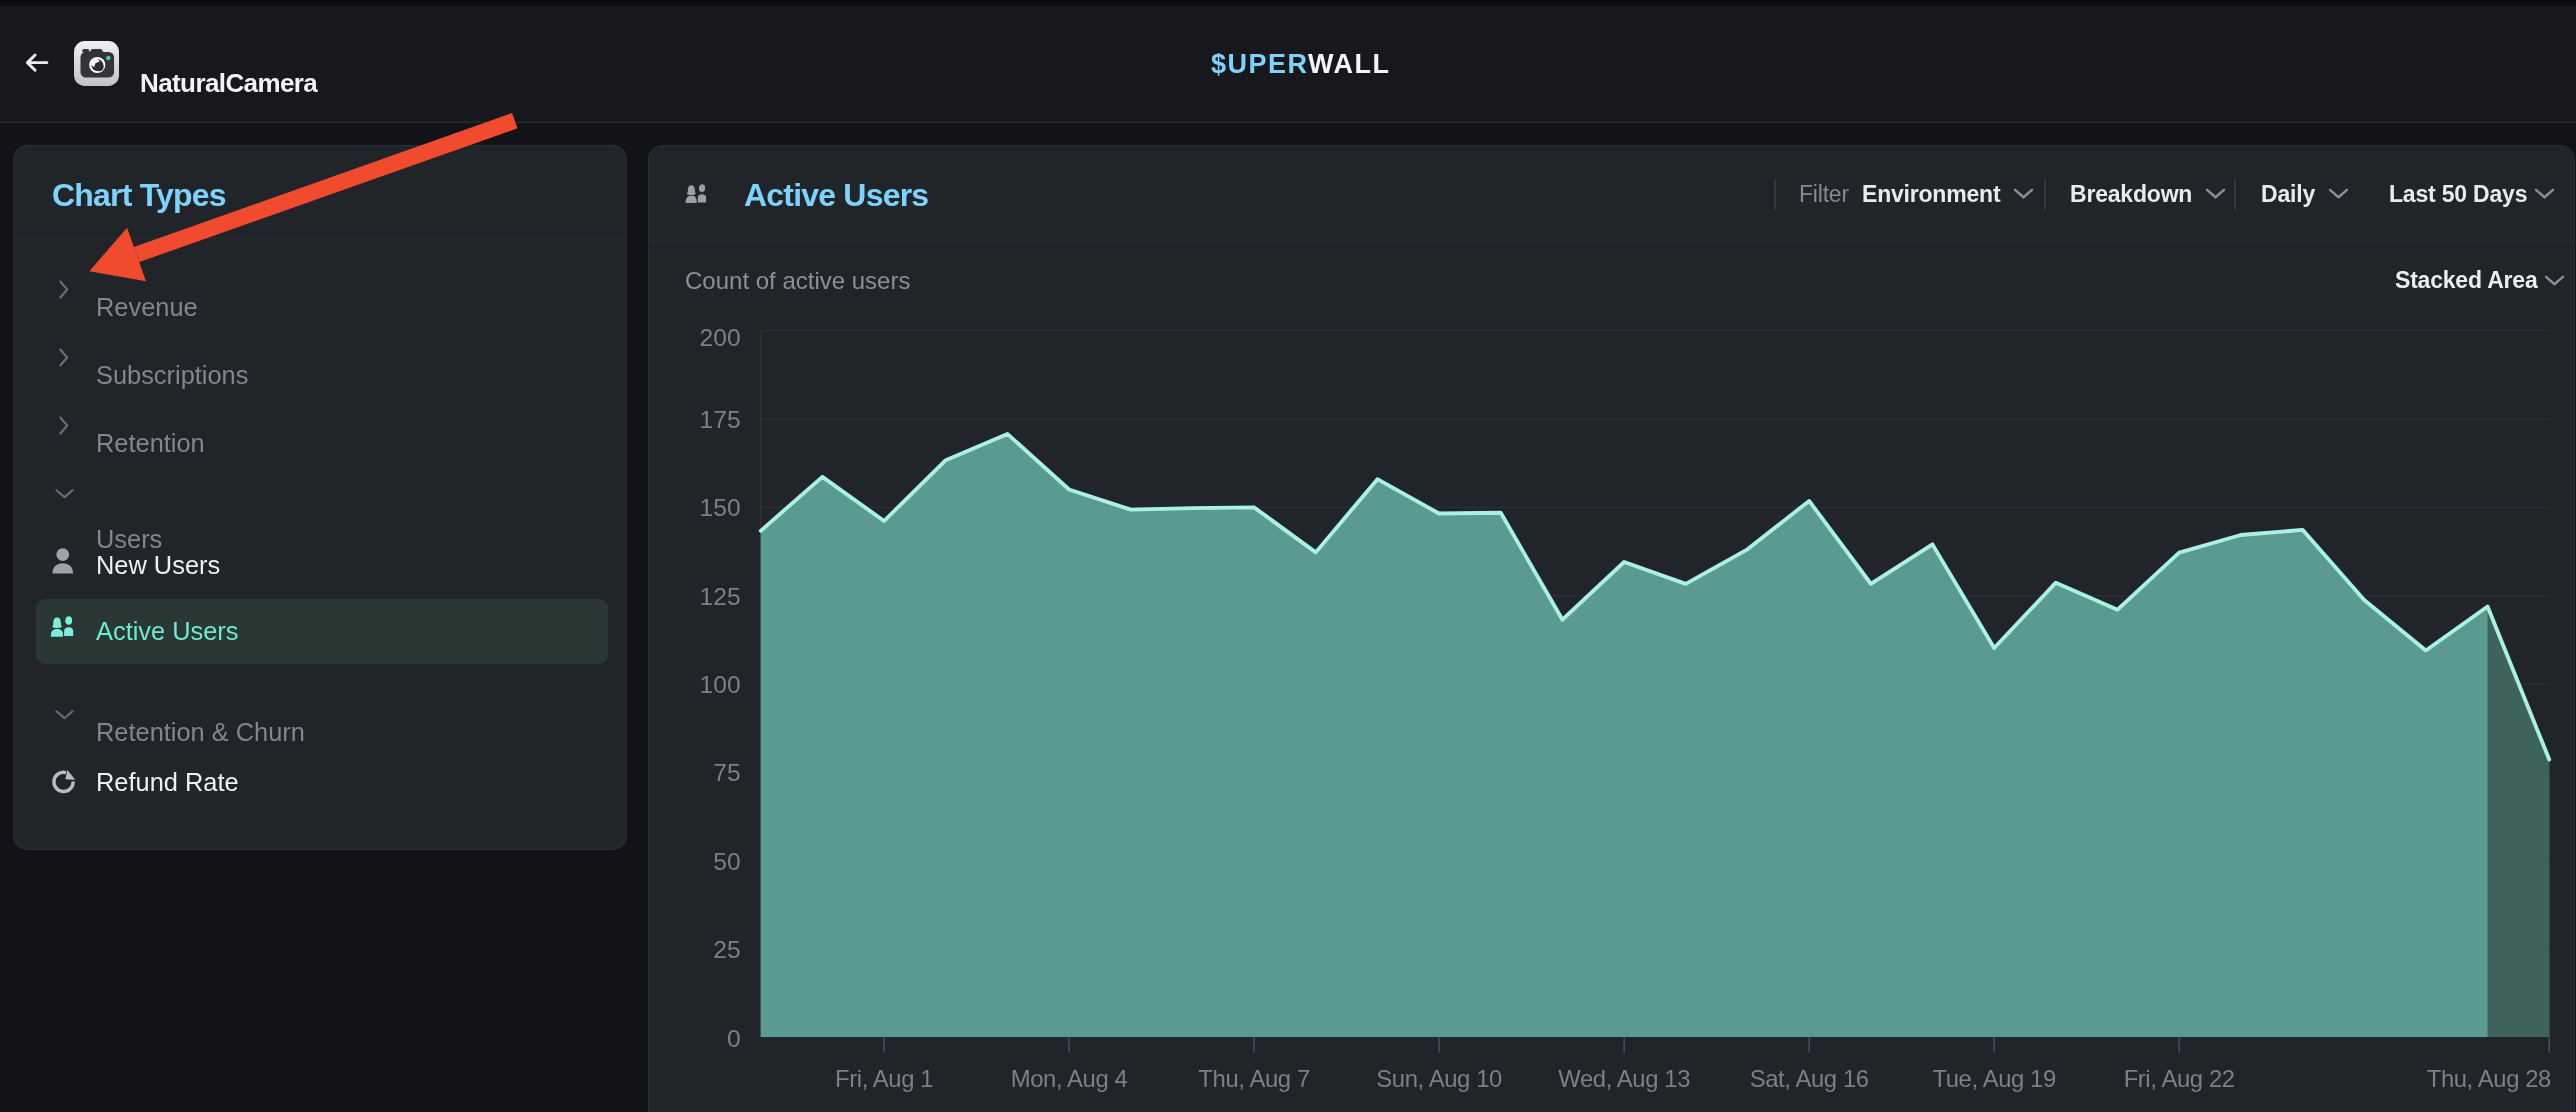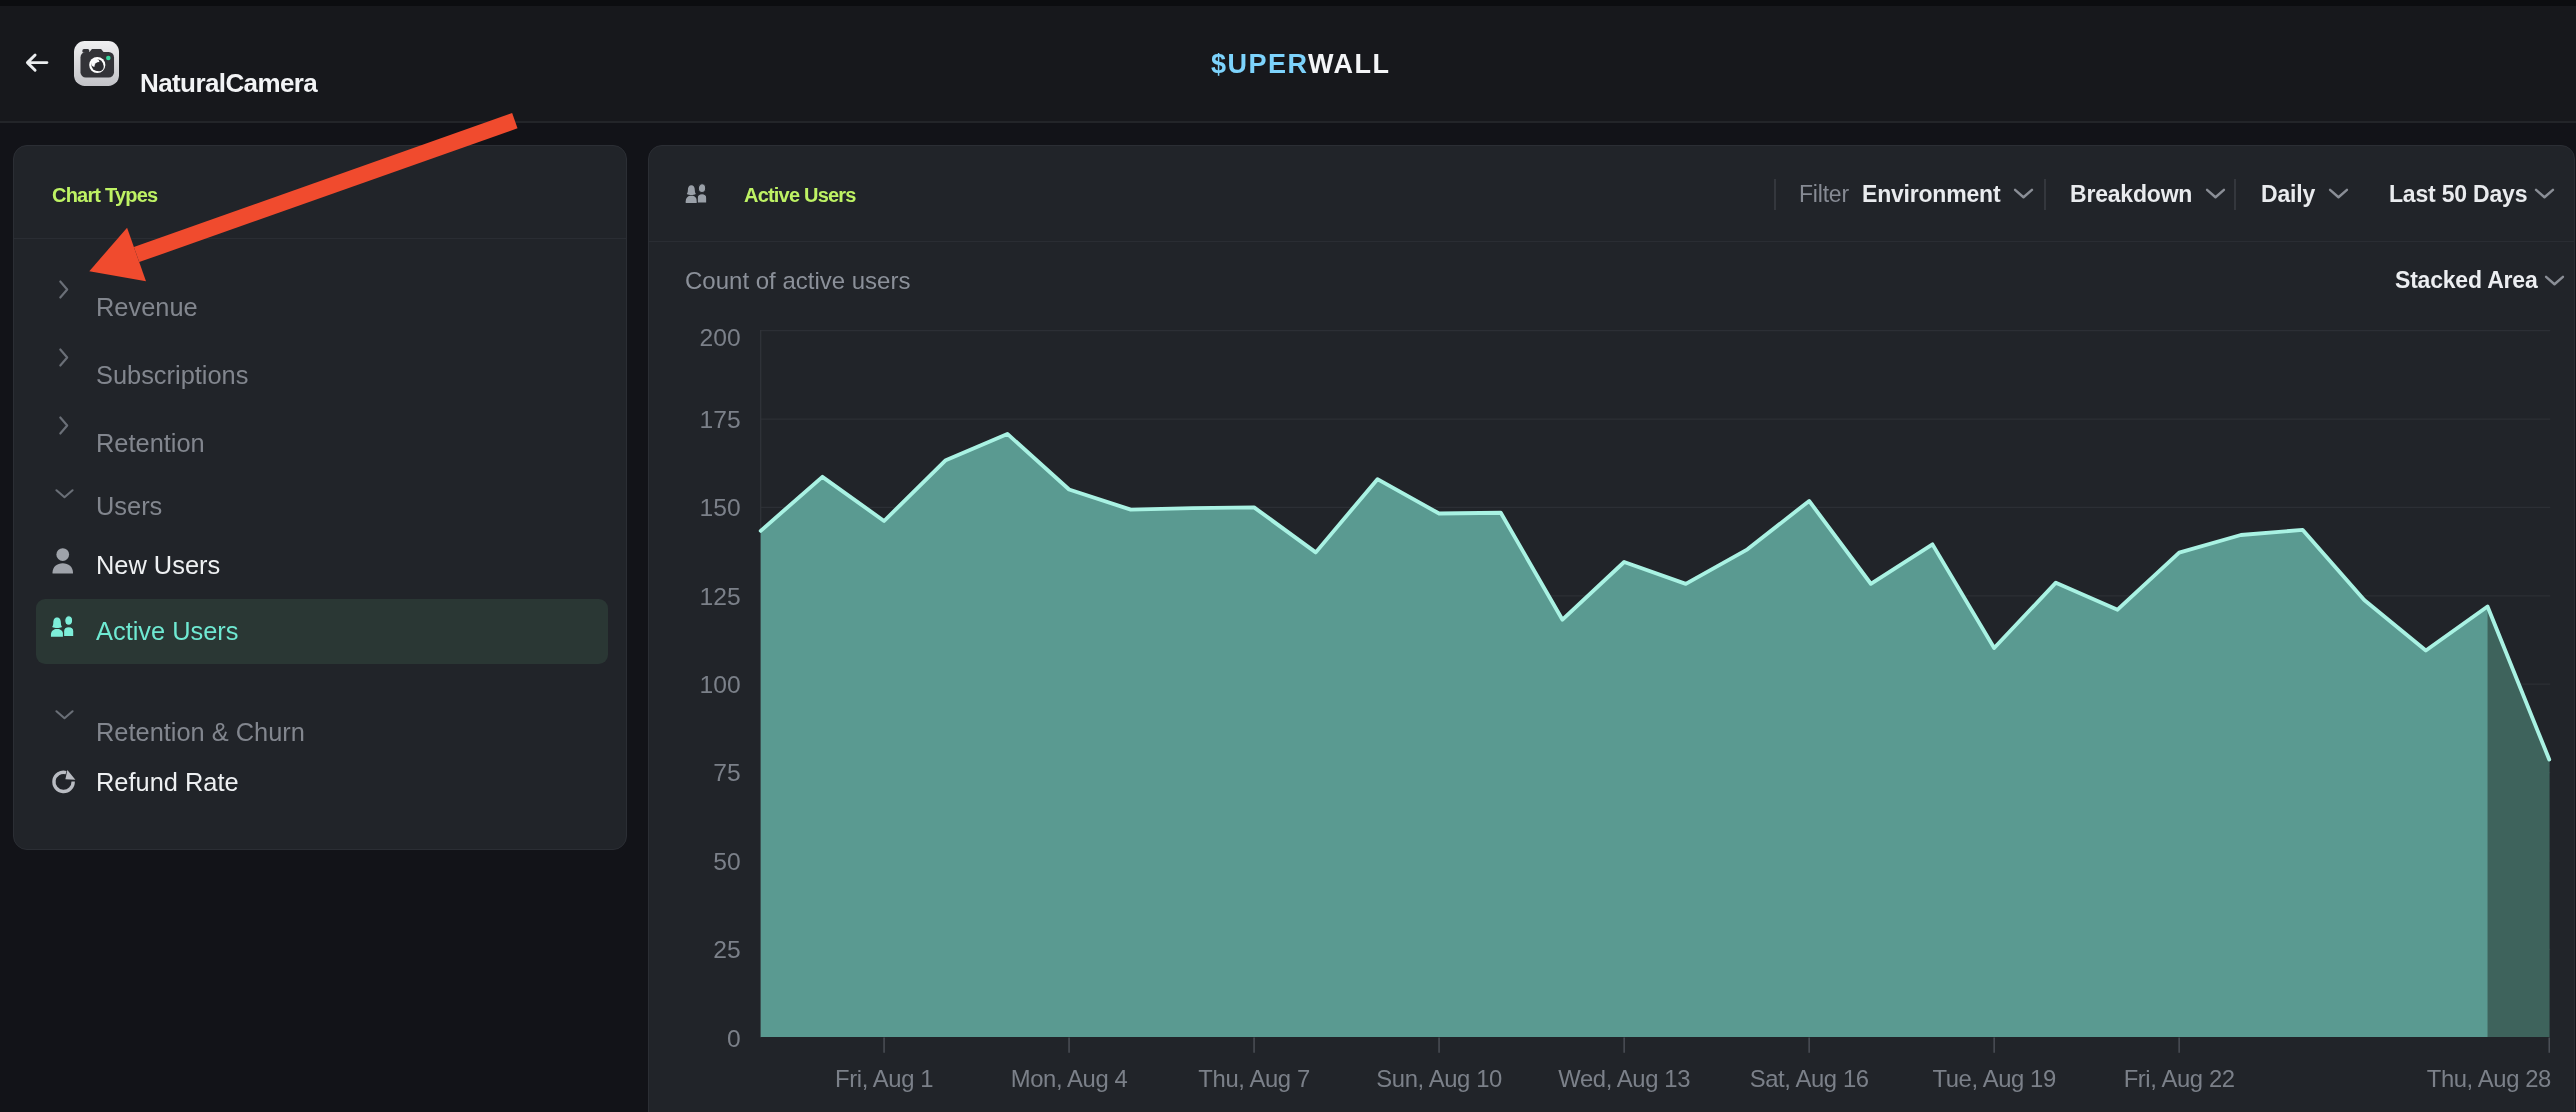--- a/index.html
+++ b/index.html
@@ -10,21 +10,21 @@
   #navbar { left:0; top:6.2px; width:2576px; height:117px; background:#17181c;
     border-bottom:2.3px solid #232529; }
   #appname { left:140px; top:49px; font-size:26px; font-weight:700; color:#f2f3f5;
     line-height:26px; letter-spacing:-0.6px;margin-top:21px; }
   #logo { left:1211px; top:51px; font-size:27px; font-weight:700; line-height:27px;
     letter-spacing:1.5px; }
   #logo .t { color:#7dd3fc; } #logo .w { color:#f4f5f7; }
   .panel { background:#212429; border:0.8px solid #2b2e34; border-radius:14px; }
   #sidebar { left:13px; top:145px; width:614px; height:705px; }
   #mainpanel { left:648px; top:145px; width:1927px; height:993px; }
-  .ptitle { font-size:20px; font-weight:700; color:#bef264; line-height:26px; letter-spacing:-0.8px; }
+  .ptitle { font-size:32px; font-weight:700; color:#7dd3fc; line-height:26px; letter-spacing:-0.8px; }
   #sb-title { left:52px; top:182px; }
   .divider { background:#2a2d33; height:1.2px; }
   .item { font-size:25.4px; font-weight:500; line-height:25.4px; }
   .grey { color:#82868e;margin-top:18px; } .white { color:#eef0f2; } .teal { color:#6fe9d2; }
   #activerow { left:36px; top:599px; width:572px; height:65px; border-radius:9.2px;
     background:#2a3734; }
   #mp-title { left:744px; top:182px; }
   .hctl { font-size:23px; line-height:23px; top:183px; letter-spacing:-0.2px; }
   .hrow { display:flex; align-items:center; gap:13px; top:177px; height:34px; }
   .hrow span { font-size:23px; line-height:23px; letter-spacing:-0.2px; font-weight:700; color:#e9ebee; }
@@ -72,21 +72,21 @@
     <path d="M3 3 L12 13.5 L3 24" stroke="#6a6f77" stroke-width="2.8" stroke-linecap="round" stroke-linejoin="round"></path>
   </svg>
 <div class="abs item grey" style="left:96px;top:345px">Subscriptions</div>
 <svg class="abs" style="left:58px;top:415px" width="11.5" height="21" viewBox="0 0 15 27" fill="none">
     <path d="M3 3 L12 13.5 L3 24" stroke="#6a6f77" stroke-width="2.8" stroke-linecap="round" stroke-linejoin="round"></path>
   </svg>
 <div class="abs item grey" style="left:96px;top:413px">Retention</div>
 <svg class="abs" style="left:54px;top:488px" width="21" height="11.5" viewBox="0 0 27 15" fill="none">
     <path d="M3 3 L13.5 12 L24 3" stroke="#6a6f77" stroke-width="2.8" stroke-linecap="round" stroke-linejoin="round"></path>
   </svg>
-<div class="abs item grey" style="left:96px;top:476px">Users</div>
+<div class="abs item grey" style="left:96px;top:509px">Users</div>
 <svg class="abs" style="left:52px;top:547px" width="21.5" height="27" viewBox="0 0 28 35">
 <circle cx="14" cy="9.7" r="8.3" fill="#9fa3aa"></circle>
 <path d="M0.7,34.4 L0.7,33.2 C0.7,25.8 6.6,21.2 14,21.2 C21.4,21.2 27.3,25.8 27.3,33.2 L27.3,34.4 Z" fill="#9fa3aa"></path>
 </svg>
 <div class="abs item white" style="left:96px;top:553px">New Users</div>
 <svg class="abs" style="left:50px;top:615px" width="25.4" height="22" viewBox="0 0 33 29">
 <g transform="translate(0,0)">
 <path d="M2.6,15.8 C3.8,13.8 4,12.4 4.1,10.4 C4.2,5.2 6,3.2 9.1,3.2 C12.2,3.2 14,5.2 14.1,10.4 C14.2,12.4 14.4,13.8 15.6,15.8 C13.6,17 11.5,17.2 9.1,17.2 C6.7,17.2 4.6,17 2.6,15.8 Z" fill="#7deed9"></path>
 <path d="M1,28.6 L1,26 C1,21.5 4,19.2 7,18.4 L11.2,18.4 C14.2,19.2 17.2,21.5 17.2,26 L17.2,28.6 Z" fill="#7deed9"></path>
 <ellipse cx="24.4" cy="7.3" rx="5.3" ry="6.3" fill="#7deed9" stroke="#2a3734" stroke-width="1.6"></ellipse>

